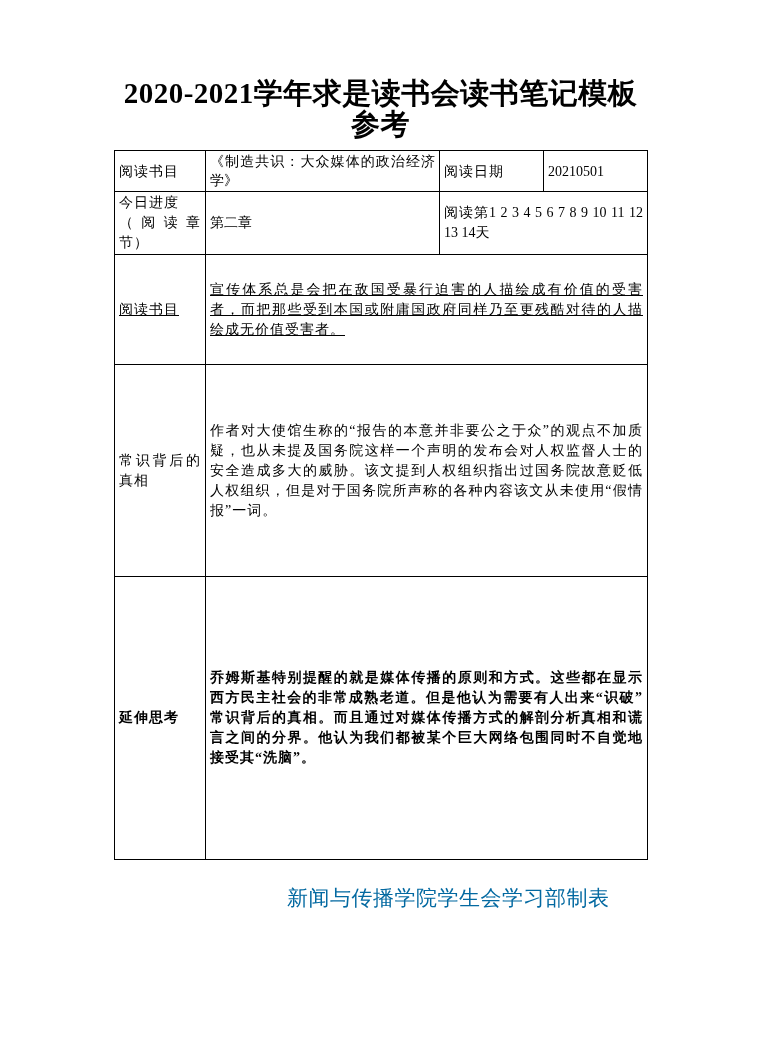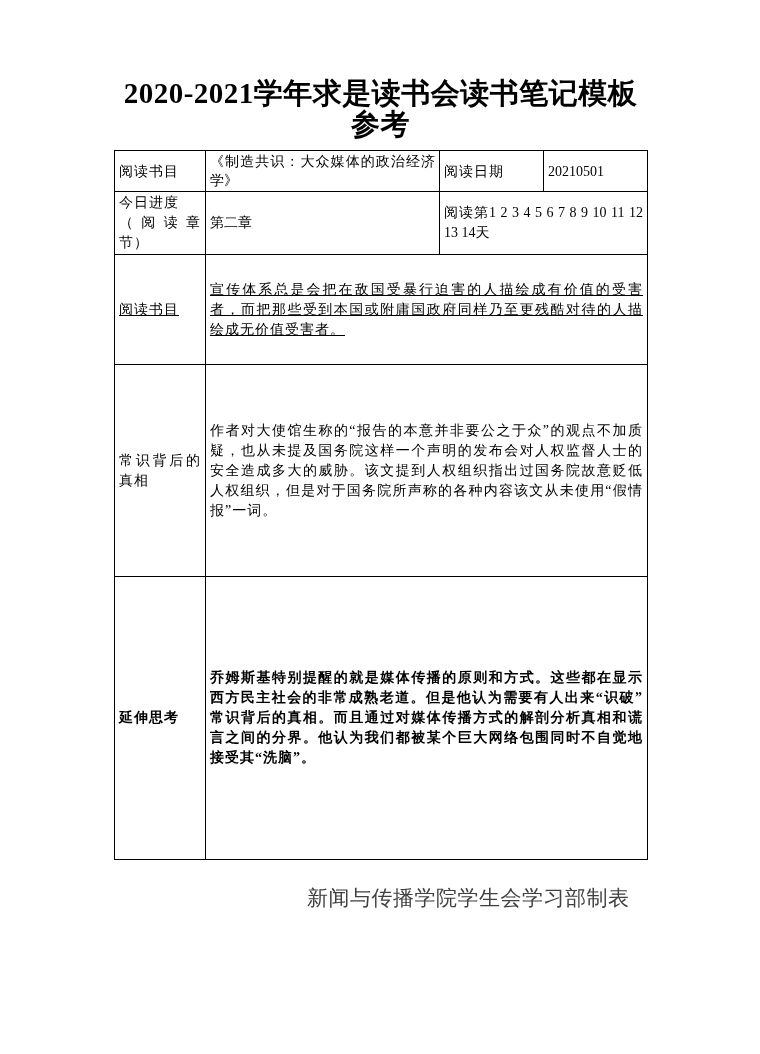--- a/index.html
+++ b/index.html
@@ -67,22 +67,21 @@
     line-height: 22px;
     letter-spacing: 1px;
   }
   .footer-credit {
     position: absolute;
     top: 884px;
     left: 287px;
     font-family: "Liberation Sans", sans-serif;
     font-size: 21px;
     letter-spacing: 0.5px;
-    color: #404040;
-    margin-left: 20px;
+    color: #0369a1;
   }
 </style>
 </head>
 <body>
 
 <div>
 
   <h1 class="page-title">2020-2021学年求是读书会读书笔记模板参考</h1>
 
   <table class="notes-table">

